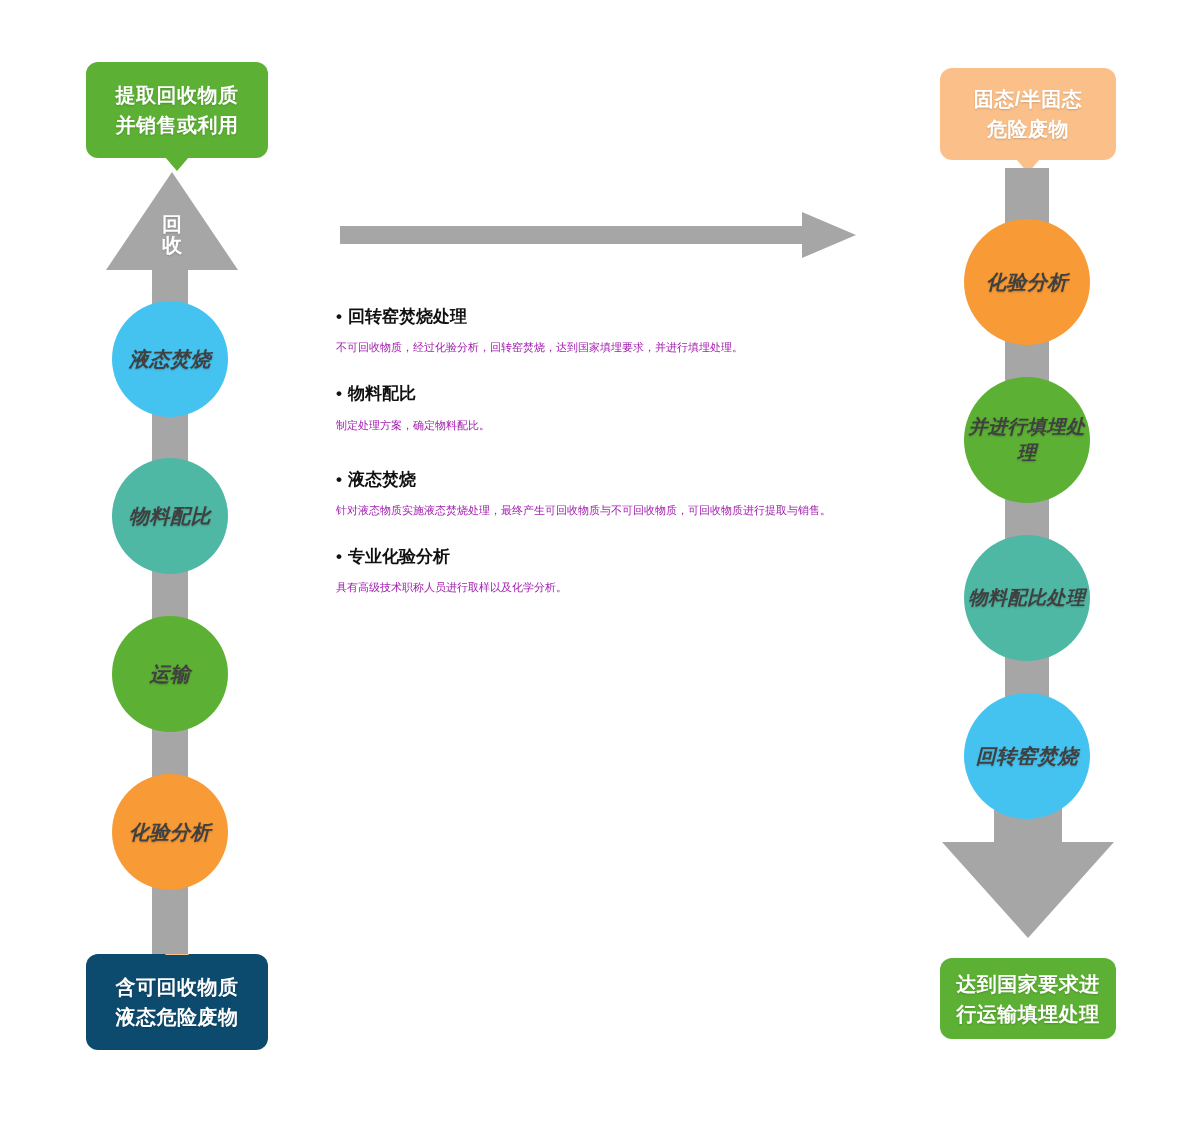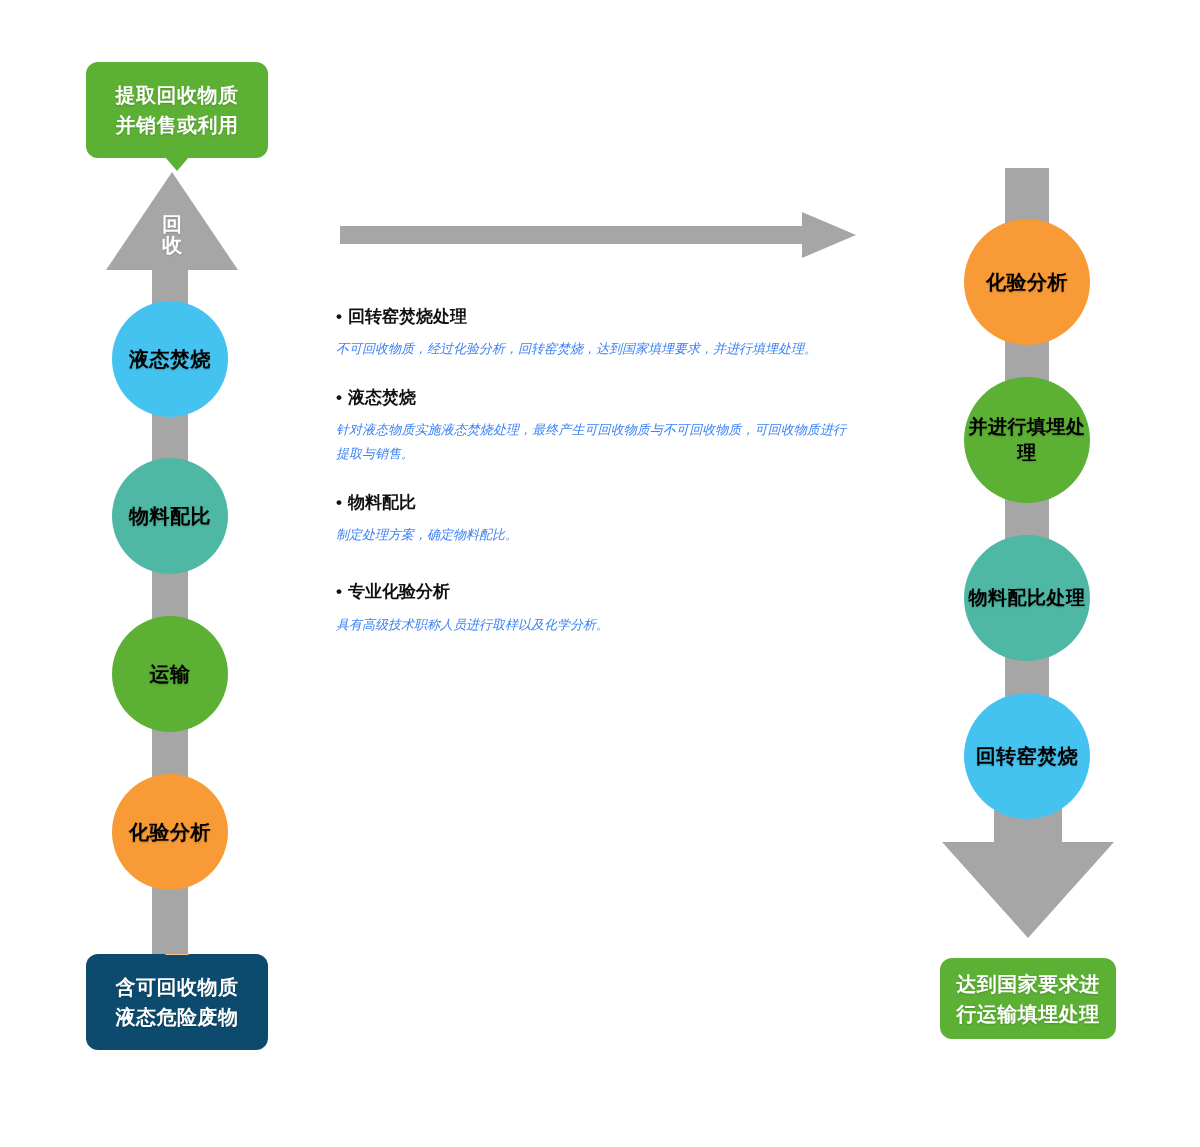--- a/index.html
+++ b/index.html
@@ -56,27 +56,28 @@
   }
 
   
   .circle {
     position: absolute;
     border-radius: 50%;
     display: flex;
     align-items: center;
     justify-content: center;
     text-align: center;
-    color: #000000;
+    color: #404040;
     font-weight: bold;
     font-size: 20px;
     letter-spacing: 0.5px;
     box-sizing: border-box;
     text-shadow: 0 1px 2px rgba(0,0,0,0.20);
     z-index: 3;
+    font-style: italic;
   }
 
   
   .connector {
     position: absolute;
     background: #a6a6a6;
     z-index: 1;
   }
 
   
@@ -112,26 +113,25 @@
     font-weight: bold;
     color: #111111;
     margin: 0 0 9px 0;
     line-height: 1.3;
   }
   .sec-head .bullet {
     display: inline-block;
     margin-right: 6px;
   }
   .sec-body {
-    font-size: 13px;
-    color: #3b82f6;
+    font-size: 11px;
+    color: #a21caf;
     line-height: 1.85;
     margin: 0;
     text-align: justify;
-    font-style: italic;
   }
 </style>
 </head>
 <body>
 
 <div id="canvas">
 
   <div class="connector" style="left:152px; top:262px; width:36px; height:60px;"></div>
   <div class="connector" style="left:152px; top:400px; width:36px; height:80px;"></div>
   <div class="connector" style="left:152px; top:556px; width:36px; height:80px;"></div>
@@ -179,48 +179,53 @@
 
   <div class="text-block">
 
     <div class="sec">
       <p class="sec-head">
         <span class="bullet">•</span><span>回转窑焚烧处理</span>
       </p>
       <p class="sec-body">不可回收物质，经过化验分析，回转窑焚烧，达到国家填埋要求，并进行填埋处理。</p>
     </div>
 
+    <div class="sec" style="margin-bottom:34px;">
+      <p class="sec-head">
+        <span class="bullet">•</span><span>物料配比</span>
+      </p>
+      <p class="sec-body">制定处理方案，确定物料配比。</p>
+    </div>
+
     <div class="sec">
       <p class="sec-head">
         <span class="bullet">•</span><span>液态焚烧</span>
       </p>
       <p class="sec-body">针对液态物质实施液态焚烧处理，最终产生可回收物质与不可回收物质，可回收物质进行提取与销售。</p>
-    </div>
-
-    <div class="sec" style="margin-bottom:34px;">
-      <p class="sec-head">
-        <span class="bullet">•</span><span>物料配比</span>
-      </p>
-      <p class="sec-body">制定处理方案，确定物料配比。</p>
     </div>
 
     <div class="sec">
       <p class="sec-head">
         <span class="bullet">•</span><span>专业化验分析</span>
       </p>
       <p class="sec-body">具有高级技术职称人员进行取样以及化学分析。</p>
     </div>
 
   </div>
 
   <div class="connector" style="left:1005px; top:168px; width:44px; height:60px;"></div>
   <div class="connector" style="left:1005px; top:340px; width:44px; height:86px;"></div>
   <div class="connector" style="left:1005px; top:497px; width:44px; height:86px;"></div>
   <div class="connector" style="left:1005px; top:655px; width:44px; height:86px;"></div>
 
+  <div class="callout" style="left:940px; top:68px; width:176px; height:92px; background:#fbc08a; color:#fbc08a;">
+    <span class="txt" style="color:#ffffff;">固态/半固态
+危险废物</span>
+    <span class="tail"></span>
+  </div>
 
   <div class="circle" style="left:964px; top:219px; width:126px; height:126px; background:#f89a35;">
     <span>化验分析</span>
   </div>
   <div class="circle" style="left:964px; top:377px; width:126px; height:126px; background:#5cb033; font-size:19px;">
     <span>并进行填埋处理</span>
   </div>
   <div class="circle" style="left:964px; top:535px; width:126px; height:126px; background:#4fb8a5; font-size:19px;">
     <span>物料配比处理</span>
   </div>

